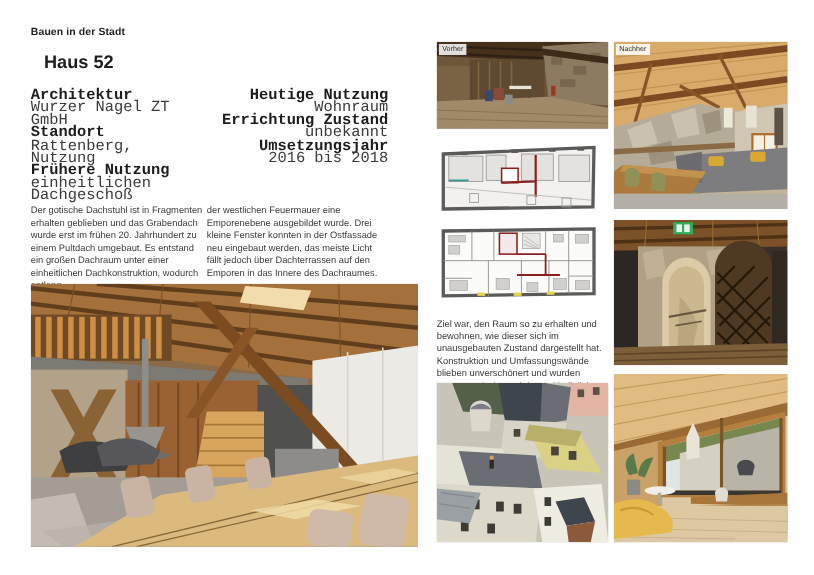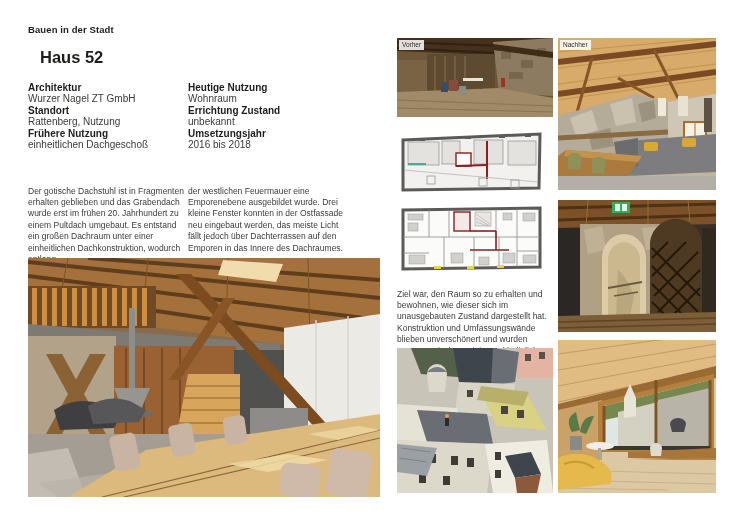--- a/index.html
+++ b/index.html
@@ -2,23 +2,23 @@
 <html><head>
 <meta charset="utf-8">
 <style>
   html,body{margin:0;padding:0;background:#ffffff;}
   .page{
     position:relative;width:740px;height:523px;background:#fff;overflow:hidden;
     font-family:"Liberation Sans", sans-serif;color:#1d1d1b;padding-left:13px;
   }
   .eyebrow{position:absolute;left:28px;top:24px;font-size:9.5px;font-weight:bold;letter-spacing:.1px;}
   .title{position:absolute;left:28px;top:36px;font-size:16.5px;font-weight:bold;margin:12px;}
-  .info{position:absolute;top:82px;font-size:10px;line-height:11.4px;}
+  .info{position:absolute;top:82px;font-size:14px;line-height:11.4px;font-family:Liberation Mono, monospace;}
   .info.c1{left:28px;width:152px;}
-  .info.c2{left:188px;width:165px;}
+  .info.c2{left:188px;width:165px;text-align:right;}
   .info .lbl{font-weight:bold;}
   .info .val{color:#3a3a38;}
   .bodytext{position:absolute;top:177px;font-size:8.5px;line-height:11.4px;color:#3a3a38;text-align:left;}
   .bodytext.c1{left:28px;width:156px;}
   .bodytext.c2{left:188px;width:164px;}
   .para3{position:absolute;left:397px;top:280px;width:159px;font-size:8.5px;line-height:11.4px;color:#3a3a38;}
   figure{margin:0;}
   .photo{position:absolute;overflow:hidden;background:#ccc;}
   .photo svg{display:block;width:100%;height:100%;}
   .photo-tag{

